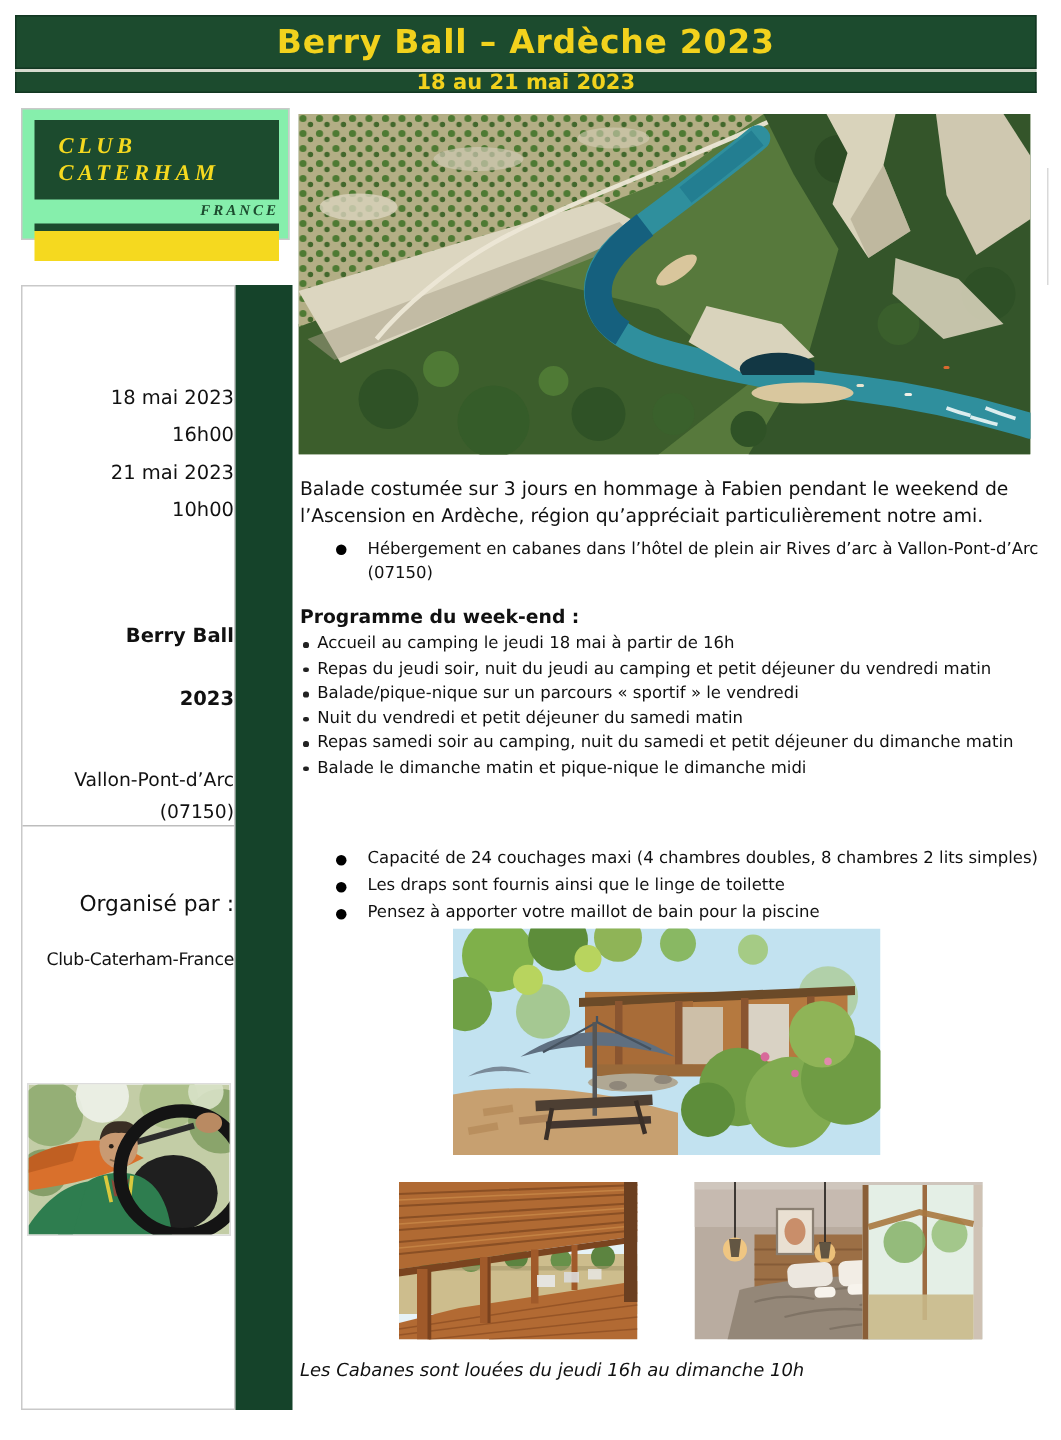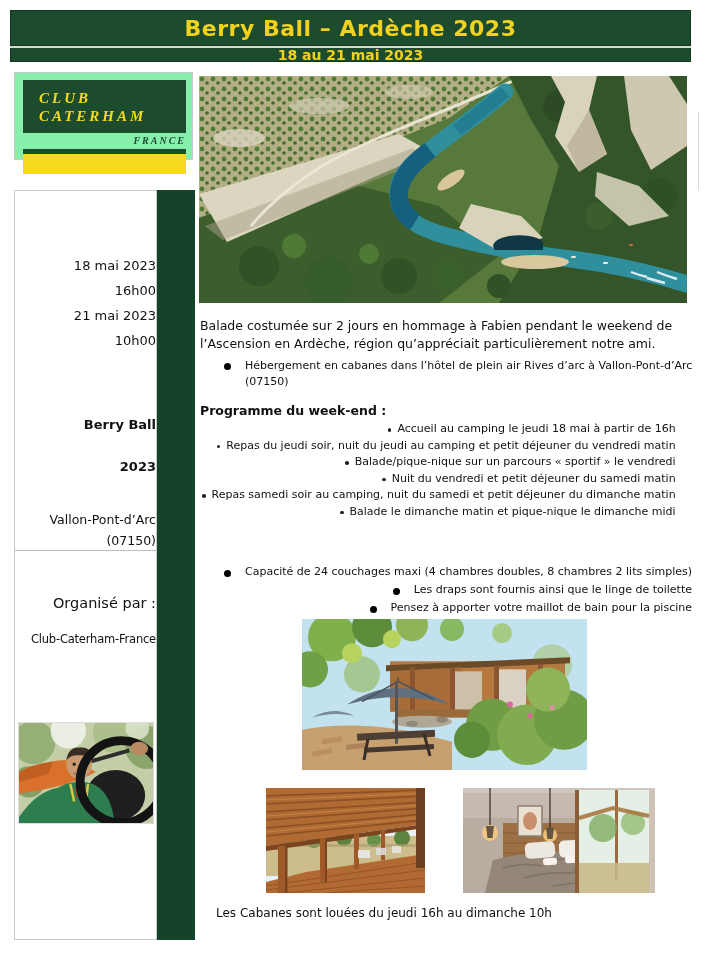--- a/index.html
+++ b/index.html
@@ -75,33 +75,33 @@
   .loc2{top:316px;font-size:12.5px;}
   .side-div{position:absolute;left:0;top:359px;width:100%;height:1px;background:#bdbdbd;}
   .org-label{top:378px;font-size:14.5px;}
   .org-name{top:415px;font-size:11.5px;letter-spacing:-.2px;}
   .selfie{left:18px;top:722px;width:136px;height:102px;border:1px solid #ddd;}
 
   
   .aerial{left:199px;top:76px;width:488px;height:227px;}
   .photo svg{display:block;width:100%;height:100%;}
   .intro{left:200px;top:317px;width:482px;font-size:12.5px;line-height:17.5px;}
-  .bullet-row{display:flex;align-items:flex-start;justify-content:flex-end;}
+  .bullet-row{display:flex;align-items:flex-start;}
   .bigdot{flex:0 0 auto;width:7px;height:7px;border-radius:50%;background:#000;margin:5px 14px 0 0;}
   .smalldot{flex:0 0 auto;width:3.5px;height:3.5px;border-radius:50%;background:#222;margin:6px 6px 0 0;}
   .accom{left:224px;top:358px;width:476px;font-size:11px;line-height:16px;}
   .prog-title{left:200px;top:403px;font-size:12.5px;font-weight:bold;}
   .prog-list{left:202px;top:422px;list-style:none;}
   .prog-list li{height:16.5px;font-size:11px;white-space:nowrap;}
   .info-list{left:224px;top:565px;list-style:none;}
   .info-list li{height:18px;font-size:11px;white-space:nowrap;}
   .cabin{left:302px;top:619px;width:285px;height:151px;}
   .terrace{left:266px;top:788px;width:159px;height:105px;}
   .bedroom{left:463px;top:788px;width:192px;height:105px;}
-  .footer-note{left:216px;top:906px;font-size:12px;}
+  .footer-note{left:200px;top:906px;font-size:12px;font-style:italic;}
   .edge-mark{left:698px;top:112px;width:1px;height:78px;background:#d9d9d9;}
 </style>
 </head>
 <body>
 
 <div class="abs hdr">
   <div class="bar1">
     <span class="t">Berry Ball – Ardèche 2023</span>
   </div>
   <div class="sep"></div>
@@ -205,21 +205,21 @@
     <circle cx="95" cy="170" r="12" fill="#4f7a35"></circle>
     <circle cx="170" cy="178" r="10" fill="#4f7a35"></circle>
     <circle cx="250" cy="200" r="14" fill="#3a612c"></circle>
     <circle cx="300" cy="210" r="12" fill="#2f5226"></circle>
     <rect x="404" y="186" width="5" height="2" rx="1" fill="#f0f0e8"></rect>
     <rect x="372" y="180" width="5" height="2" rx="1" fill="#e8e4d0"></rect>
     <rect x="430" y="168" width="4" height="2" rx="1" fill="#d86a30"></rect>
   </svg>
 </div>
 
-<p class="abs intro">Balade costumée sur 2 jours en hommage à Fabien pendant le weekend de l’Ascension en Ardèche, région qu’appréciait particulièrement notre ami.</p>
+<p class="abs intro">Balade costumée sur 3 jours en hommage à Fabien pendant le weekend de l’Ascension en Ardèche, région qu’appréciait particulièrement notre ami.</p>
 
 <div class="abs accom bullet-row">
   <span class="bigdot"></span>
   <span>Hébergement en cabanes dans l’hôtel de plein air Rives d’arc à Vallon-Pont-d’Arc (07150)</span>
 </div>
 
 <div class="abs prog-title">Programme du week-end :</div>
 
 <ul class="abs prog-list">
     <li class="bullet-row">

